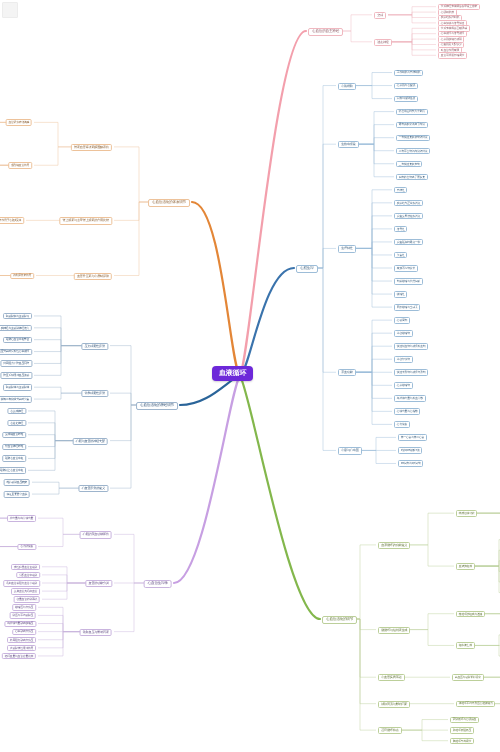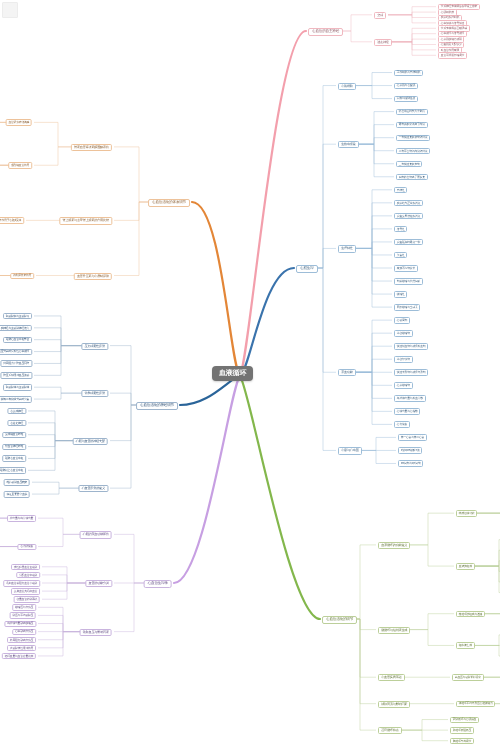--- a/index.html
+++ b/index.html
@@ -2,21 +2,21 @@
 <html><head>
 <meta charset="utf-8">
 <style>
   html,body{margin:0;padding:0;background:#ffffff;}
   body{width:500px;height:752px;position:relative;overflow:hidden;
        font-family:"DejaVu Sans","Liberation Sans",sans-serif;}
   #canvas{position:absolute;inset:0;width:500px;height:752px;}
   svg.links{position:absolute;left:0;top:0;width:500px;height:752px;pointer-events:none;}
   .node{position:absolute;box-sizing:border-box;white-space:nowrap;
         line-height:1.05;letter-spacing:-0.2px;}
-  .root{background:#737373;color:#ffffff;border-radius:4px;
+  .root{background:#6d28d9;color:#ffffff;border-radius:4px;
         padding:4px 7px;font-size:7px;font-weight:bold;
         box-shadow:0 1px 2px rgba(0,0,0,.18);z-index:40;}
   .lvl1{font-size:3.6px;padding:1.3px 3px;border-radius:2px;border:1px solid;
         background:#fff;z-index:30;}
   .lvl2{font-size:3.1px;padding:1px 2.2px;border-radius:1.5px;border:1px solid;
         background:#fff;z-index:25;}
   .lvl3{font-size:2.8px;padding:0.8px 1.8px;border-radius:1.5px;border:1px solid;
         background:#fff;z-index:20;}
   .c-pink{border-color:#f0b8c0;color:#8a5560;}
   .c-blue{border-color:#9dbdd8;color:#3c5e7c;}

